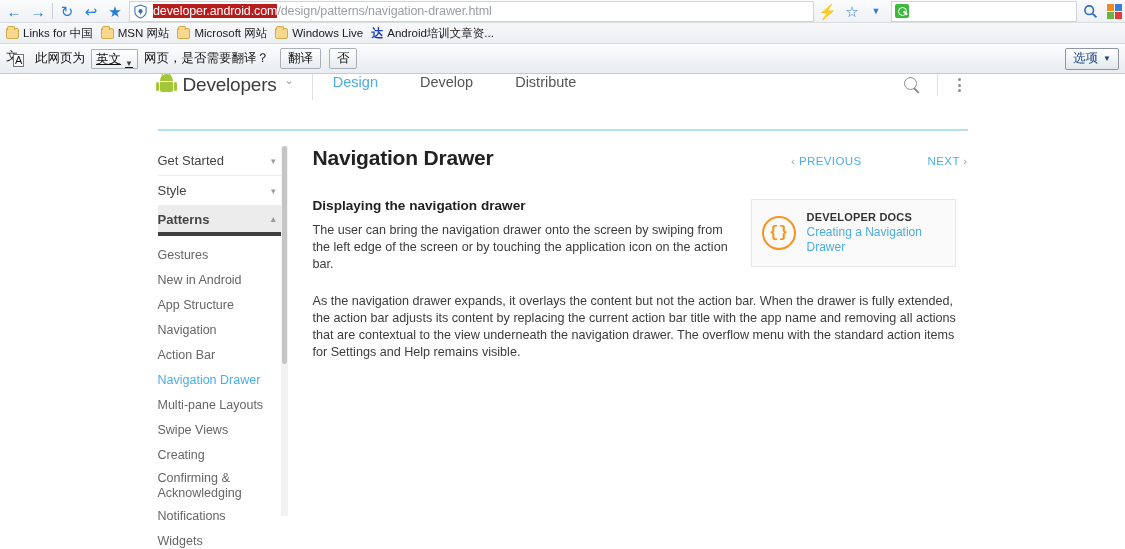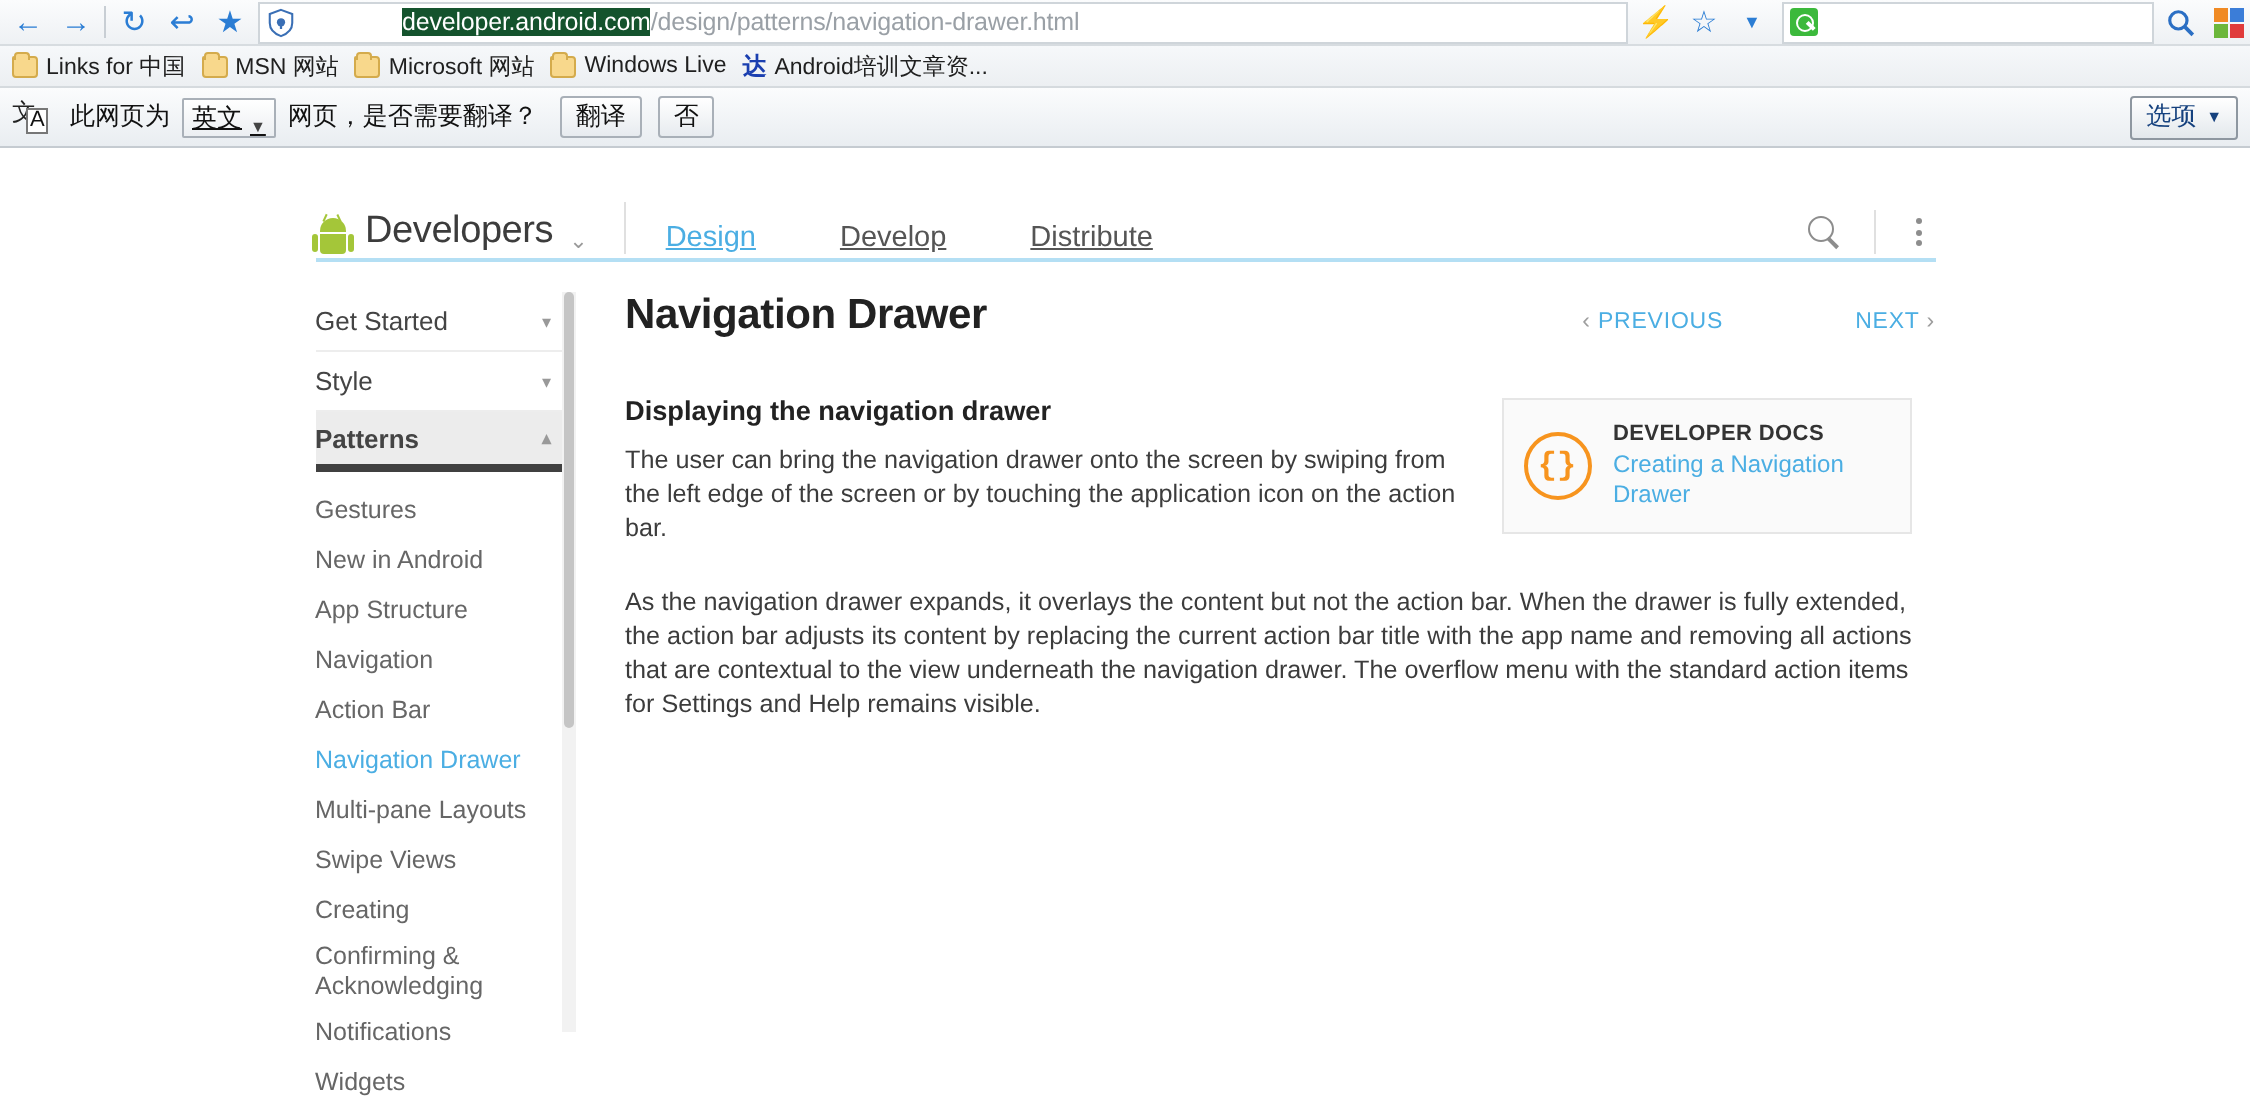--- a/index.html
+++ b/index.html
@@ -51,23 +51,22 @@
     margin-right: 5px;
   }
   #url-text {
     font-size: 12.5px;
     white-space: nowrap;
     overflow: hidden;
     color: #9aa0a6;
     letter-spacing: -0.1px;
   }
   #url-host {
-    background: #14532d;
+    background: #b91c1c;
     color: #ffffff;
-    margin-left: 48px;
   }
   #url-right {
     display: flex; align-items: center; flex: 0 0 auto;
   }
   #search-box {
     display: flex; align-items: center;
     width: 186px; height: 21px;
     background: #fff;
     border: 1px solid #cfd5da;
     margin-left: 3px;
@@ -226,21 +225,21 @@
     background: #fff;
     overflow: hidden;
   }
   #page-inner {
     width: 810px;
     margin: 0 auto;
     position: relative;
   }
   
   #dev-header {
-    display: flex; align-items: flex-end;
+    display: flex; align-items: flex-start;
     height: 53px;
     padding-top: 0;
   }
   #android-logo {
     width: 17px; height: 18px;
     margin-right: 8px;
     position: relative;
     flex: 0 0 auto;
   }
   #android-logo .head {
@@ -283,21 +282,20 @@
   #dev-divider {
     width: 1px; height: 26px;
     background: #e0e0e0;
     margin: 0 20px 0 18px;
   }
   .dev-tab {
     font-size: 14.5px;
     color: #555;
     margin-right: 42px;
     white-space: nowrap;
-    text-decoration: underline;
   }
   .dev-tab.active { color: #4baee3; }
   #dev-spacer { flex: 1; }
   #dev-search-ico {
     width: 22px; height: 22px;
     position: relative;
   }
   #dev-search-ico::before {
     content: "";
     position: absolute; left: 3px; top: 3px;

